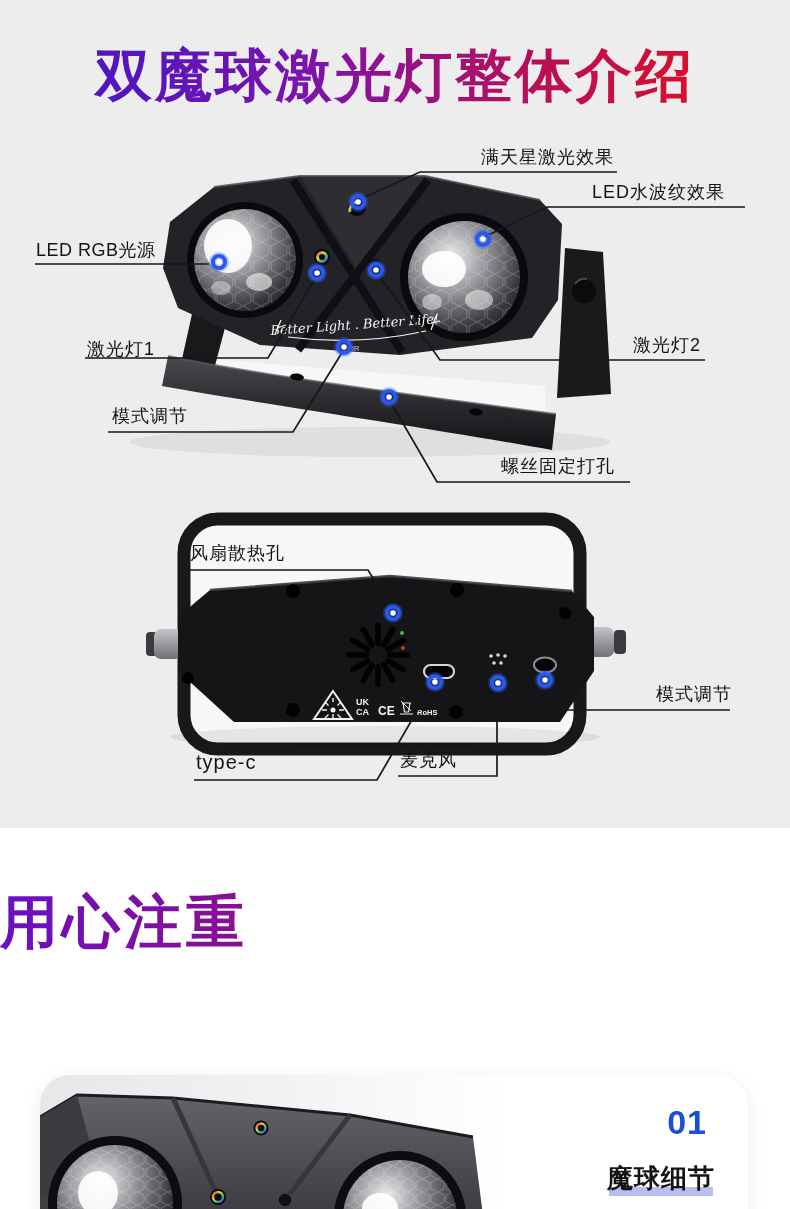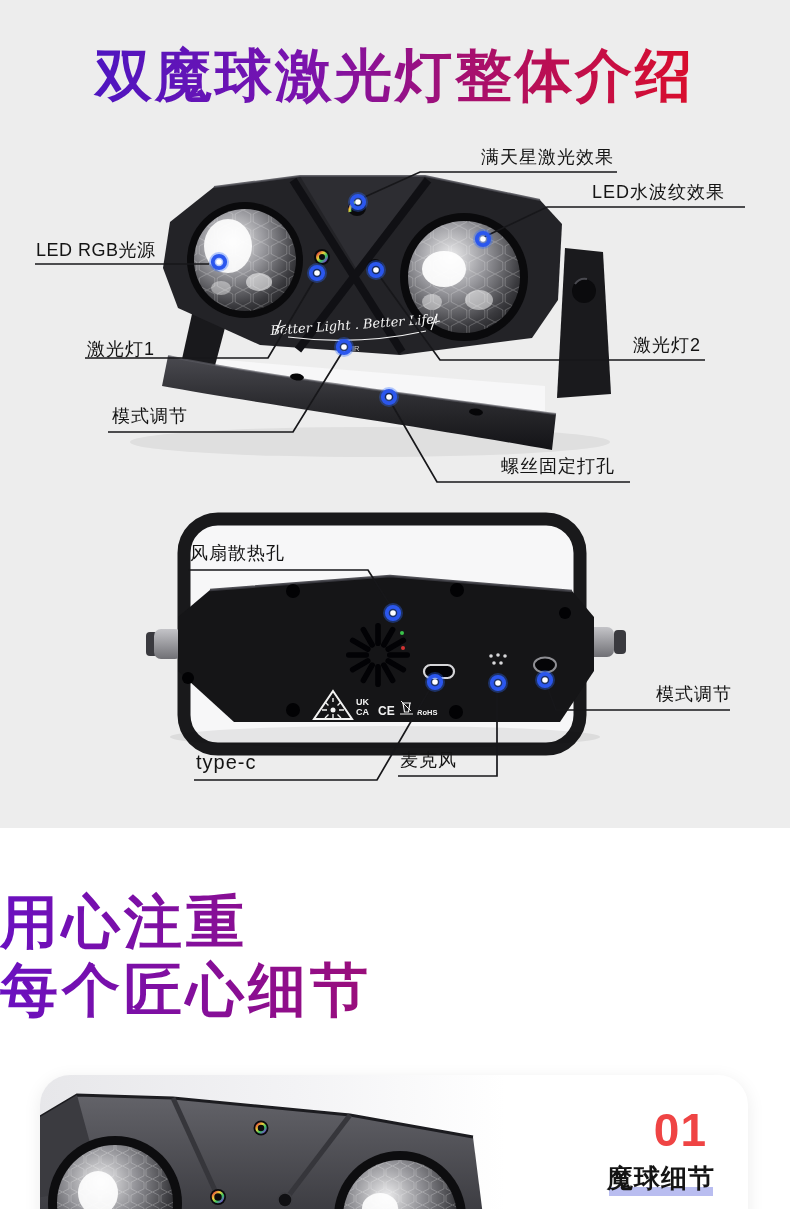--- a/index.html
+++ b/index.html
@@ -32,22 +32,22 @@
   .slogan{position:absolute;left:0;top:888px;width:790px;
     font-size:58px;font-weight:900;letter-spacing:4px;line-height:68px;
     background:linear-gradient(90deg,#6a10c0 0%,#a30d6e 55%,#e80d14 100%);
     -webkit-background-clip:text;background-clip:text;color:transparent;}
   .slogan span{display:block;}
   
   #detail-card{position:absolute;left:40px;top:1075px;width:708px;height:180px;
     background:#ffffff;border-radius:30px;overflow:hidden;
     box-shadow:0 4px 18px rgba(0,0,0,0.08);}
   #card-photo{position:absolute;left:0;top:0;width:465px;height:180px;}
-  #card-number{position:absolute;right:41px;top:28px;font-size:46px;font-weight:800;
-    color:#ef4444;letter-spacing:1px;}
+  #card-number{position:absolute;right:41px;top:28px;font-size:34px;font-weight:800;
+    color:#1d4ed8;letter-spacing:1px;}
   #card-title{position:absolute;right:33px;top:86px;font-size:26px;font-weight:700;
     color:#141414;letter-spacing:1px;z-index:2;}
   #card-title-bar{position:absolute;right:35px;top:112px;width:104px;height:9px;
     background:#b9bdf0;z-index:1;}
 </style>
 </head>
 <body>
 
 <div id="stage">
   <div id="gray-zone"></div>
@@ -268,21 +268,20 @@
       <use href="#mkB" x="545" y="175"></use>
   </svg>
 
   <div class="lbl" id="l-fan">风扇散热孔</div>
   <div class="lbl" id="l-typec">type-c</div>
   <div class="lbl" id="l-mic">麦克风</div>
   <div class="lbl" id="l-mode">模式调节</div>
 
   <div class="slogan">
     <span>用心注重</span>
-    <span>每个匠心细节</span>
   </div>
 
   <div id="detail-card">
     <svg id="card-photo" width="465" height="180" viewBox="0 0 465 180">
       <defs>
         <linearGradient id="photoBg" x1="0" y1="0" x2="1" y2="0">
           <stop offset="0" stop-color="#e7e7ea"></stop>
             <stop offset="0.55" stop-color="#f3f3f5"></stop>
             <stop offset="1" stop-color="#ffffff"></stop>
         </linearGradient>

